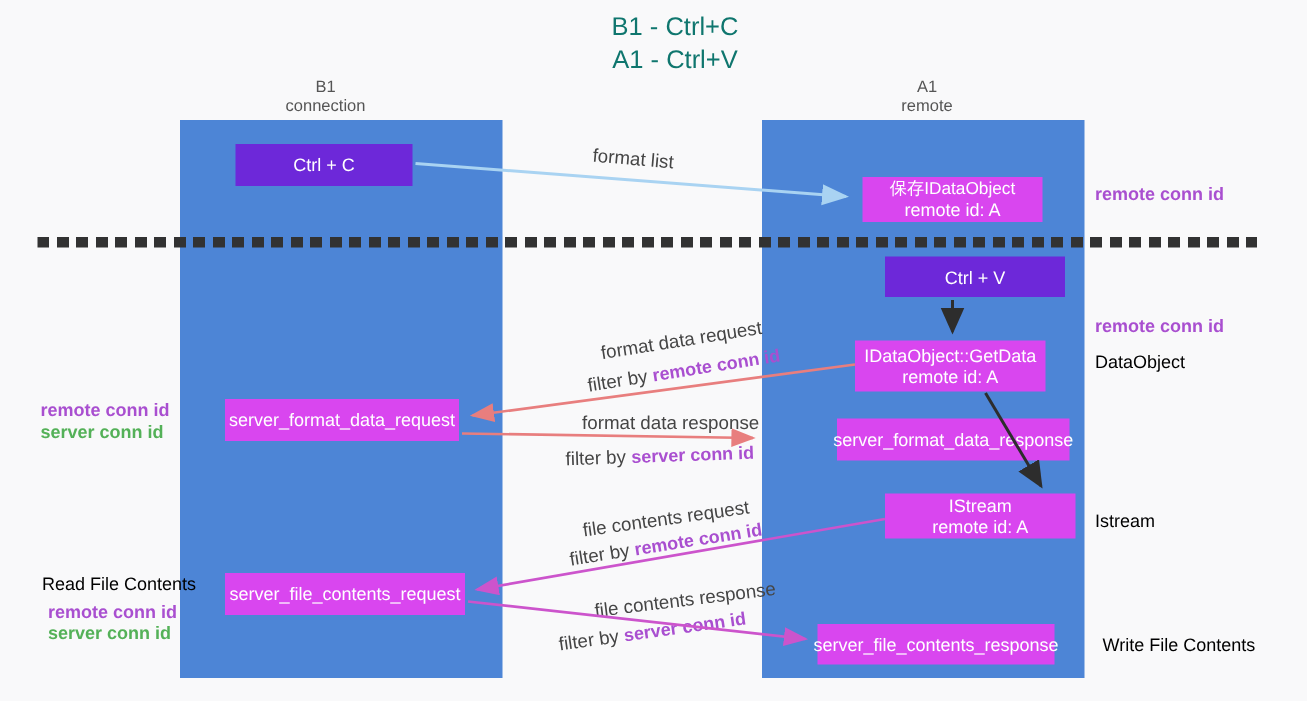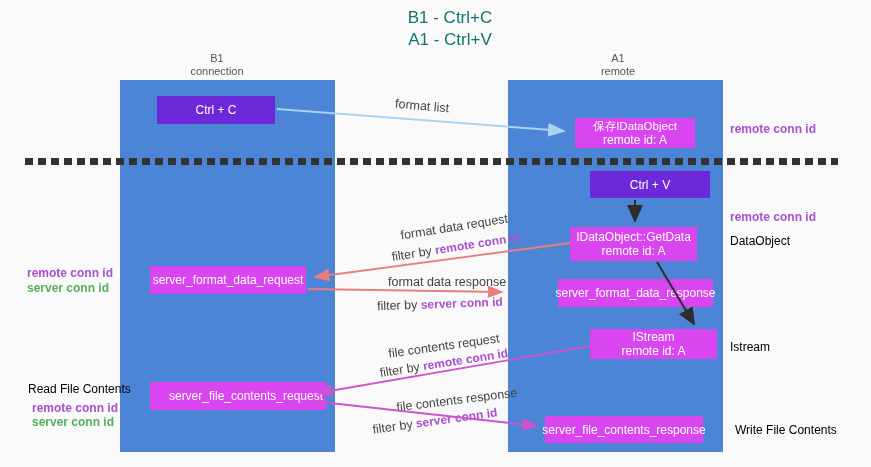--- a/index.html
+++ b/index.html
@@ -26,21 +26,21 @@
   .gbox{background:#6d28d9;color:#fff;font-size:12px;display:flex;align-items:center;justify-content:center;}
   .obox{background:#d946ef;color:#fff;font-size:12px;display:flex;flex-direction:column;align-items:center;justify-content:center;line-height:14px;text-align:center;}
   .obox .sub{font-size:12px;}
   #box-ctrl-c{left:157px;top:96px;width:118px;height:28px;}
   #box-save{left:575px;top:118px;width:120px;height:30px;font-size:11.5px;}
   #box-ctrl-v{left:590px;top:171px;width:120px;height:27px;}
   #box-getdata{left:570px;top:227px;width:127px;height:34px;}
   #box-fmt-req{left:150px;top:266px;width:156px;height:28px;}
   #box-fmt-resp{left:510px;top:279px;width:155px;height:28px;margin-left:48px;}
   #box-istream{left:590px;top:329px;width:127px;height:30px;}
-  #box-file-req{left:150px;top:382px;width:160px;height:28px;padding-left:16px;}
+  #box-file-req{left:150px;top:382px;width:160px;height:28px;}
   #box-file-resp{left:545px;top:416px;width:158px;height:27px;}
   
   .purple{color:#a94fd0;font-weight:bold;font-size:12px;}
   .green{color:#54b158;font-weight:bold;font-size:12px;}
   .gray{color:#000000;font-size:12px;}
   #r-remote-1{left:730px;top:122px;}
   #r-remote-2{left:730px;top:210px;}
   #r-dataobject{left:730px;top:234px;}
   #r-istream{left:730px;top:340px;}
   #r-write{left:735px;top:423px;}

